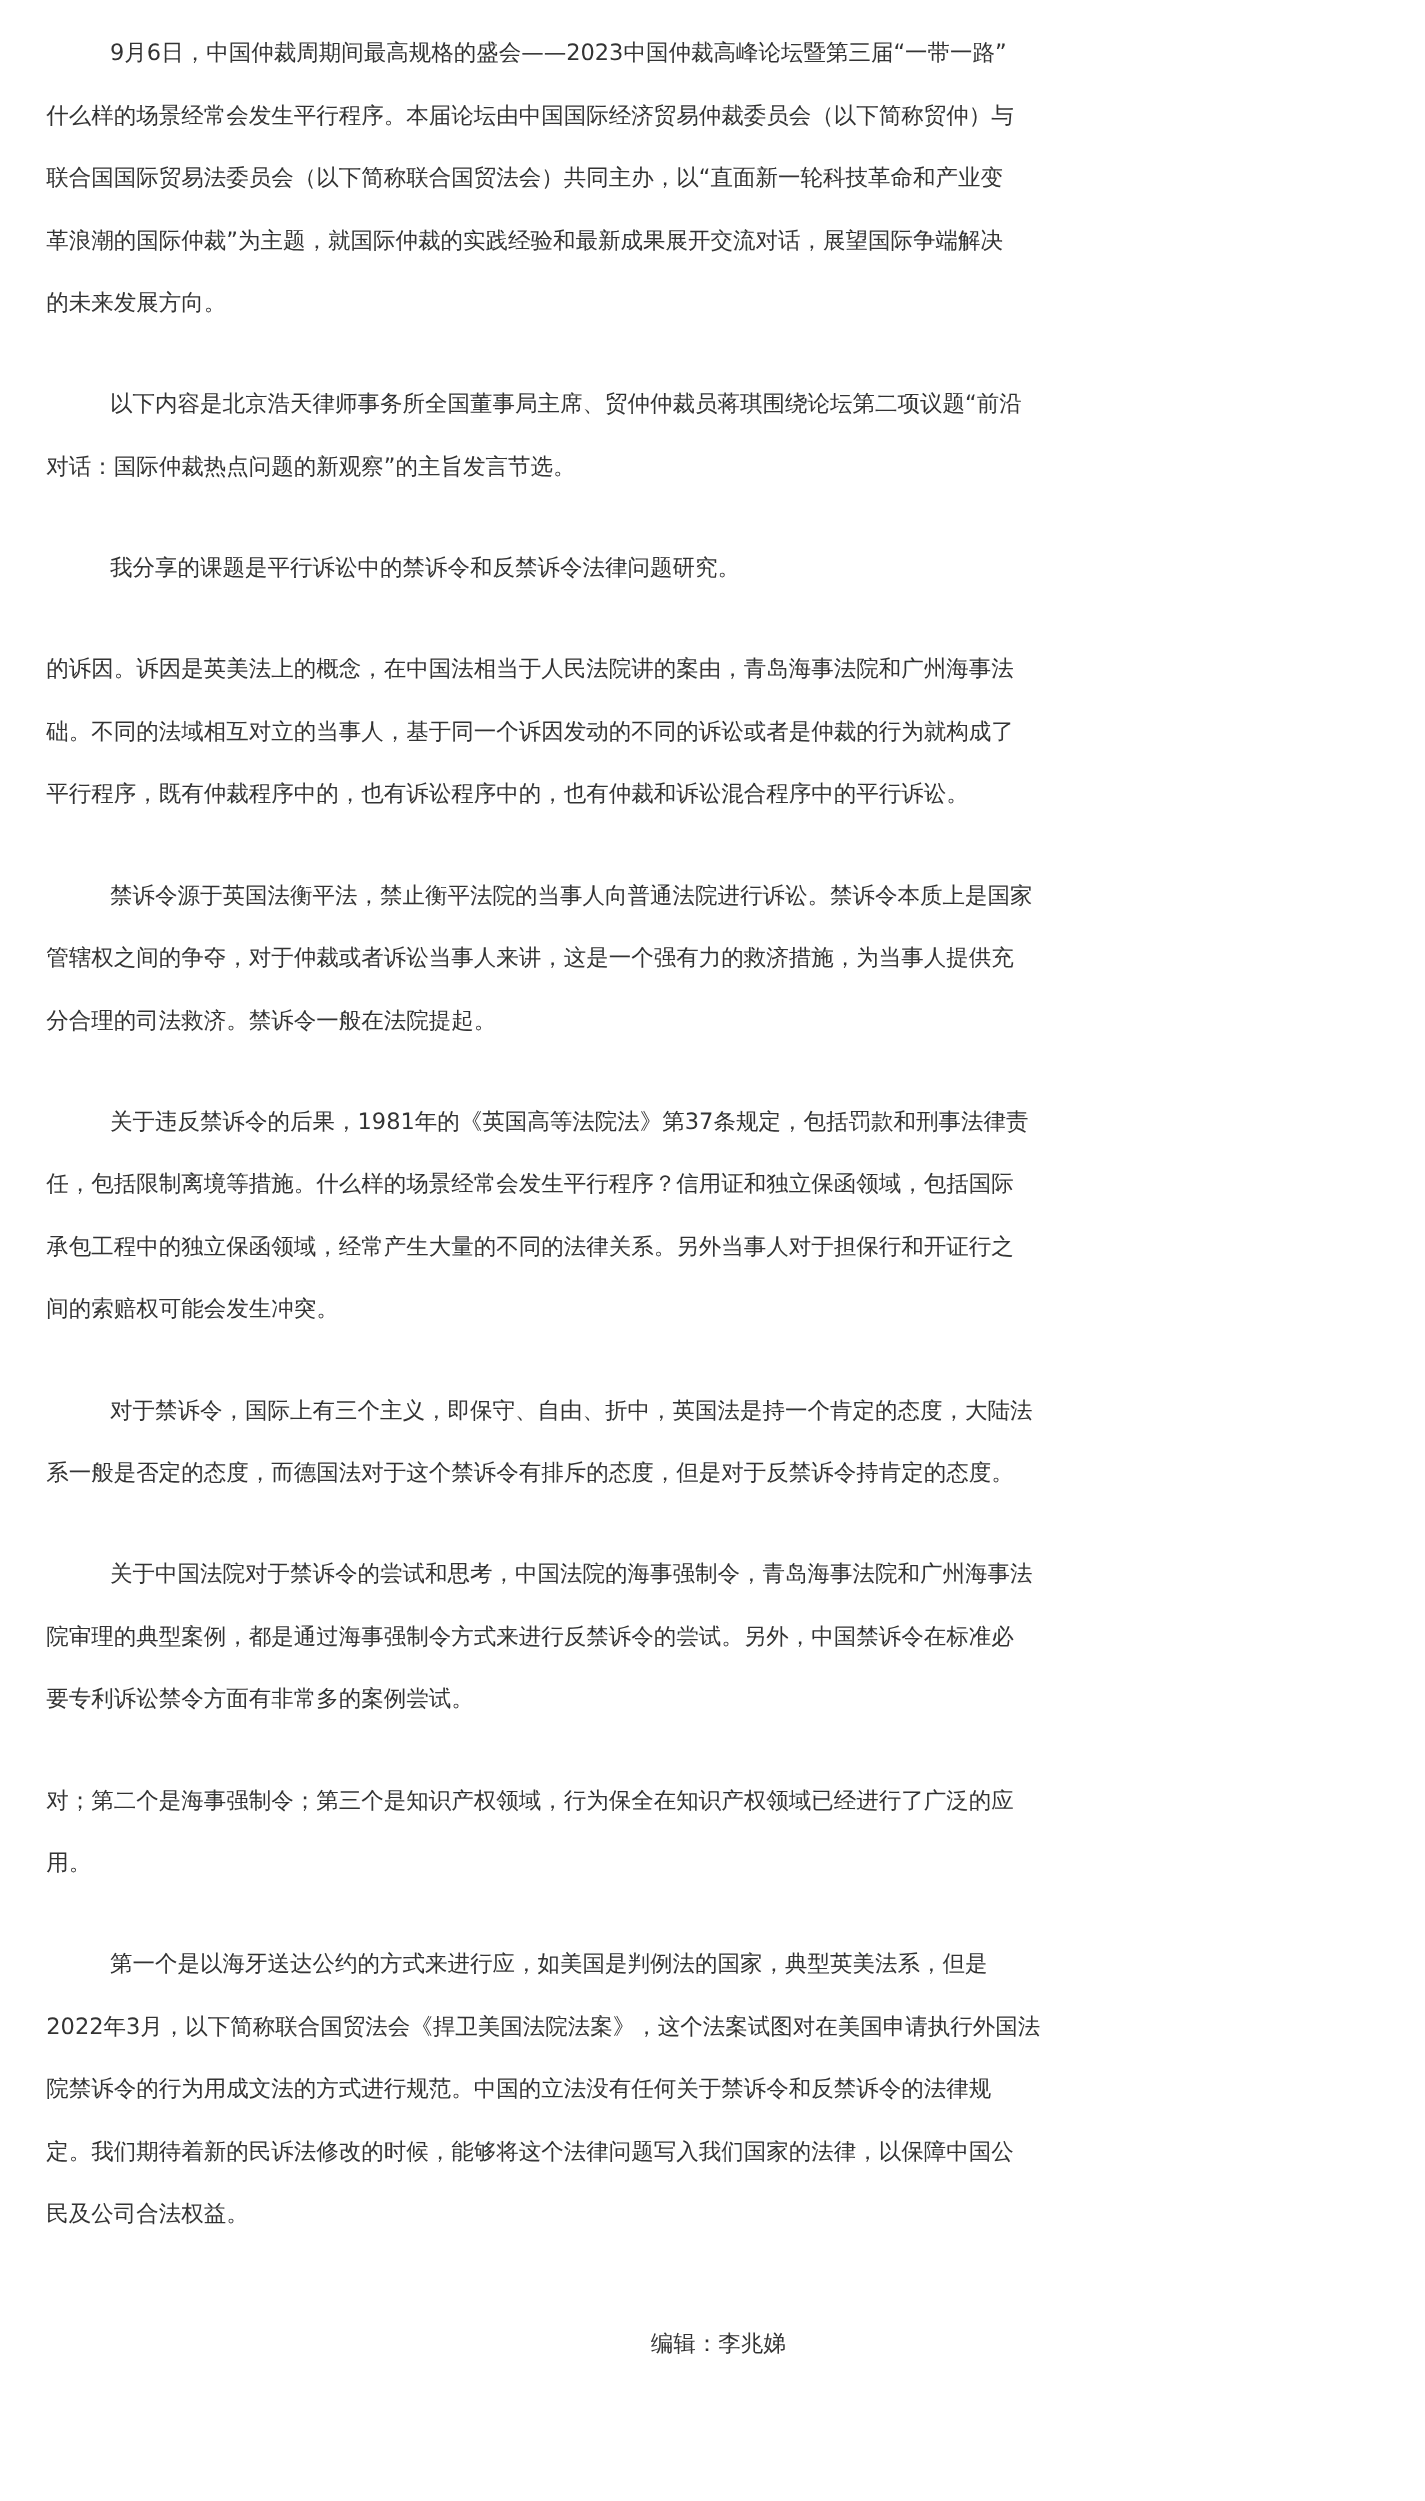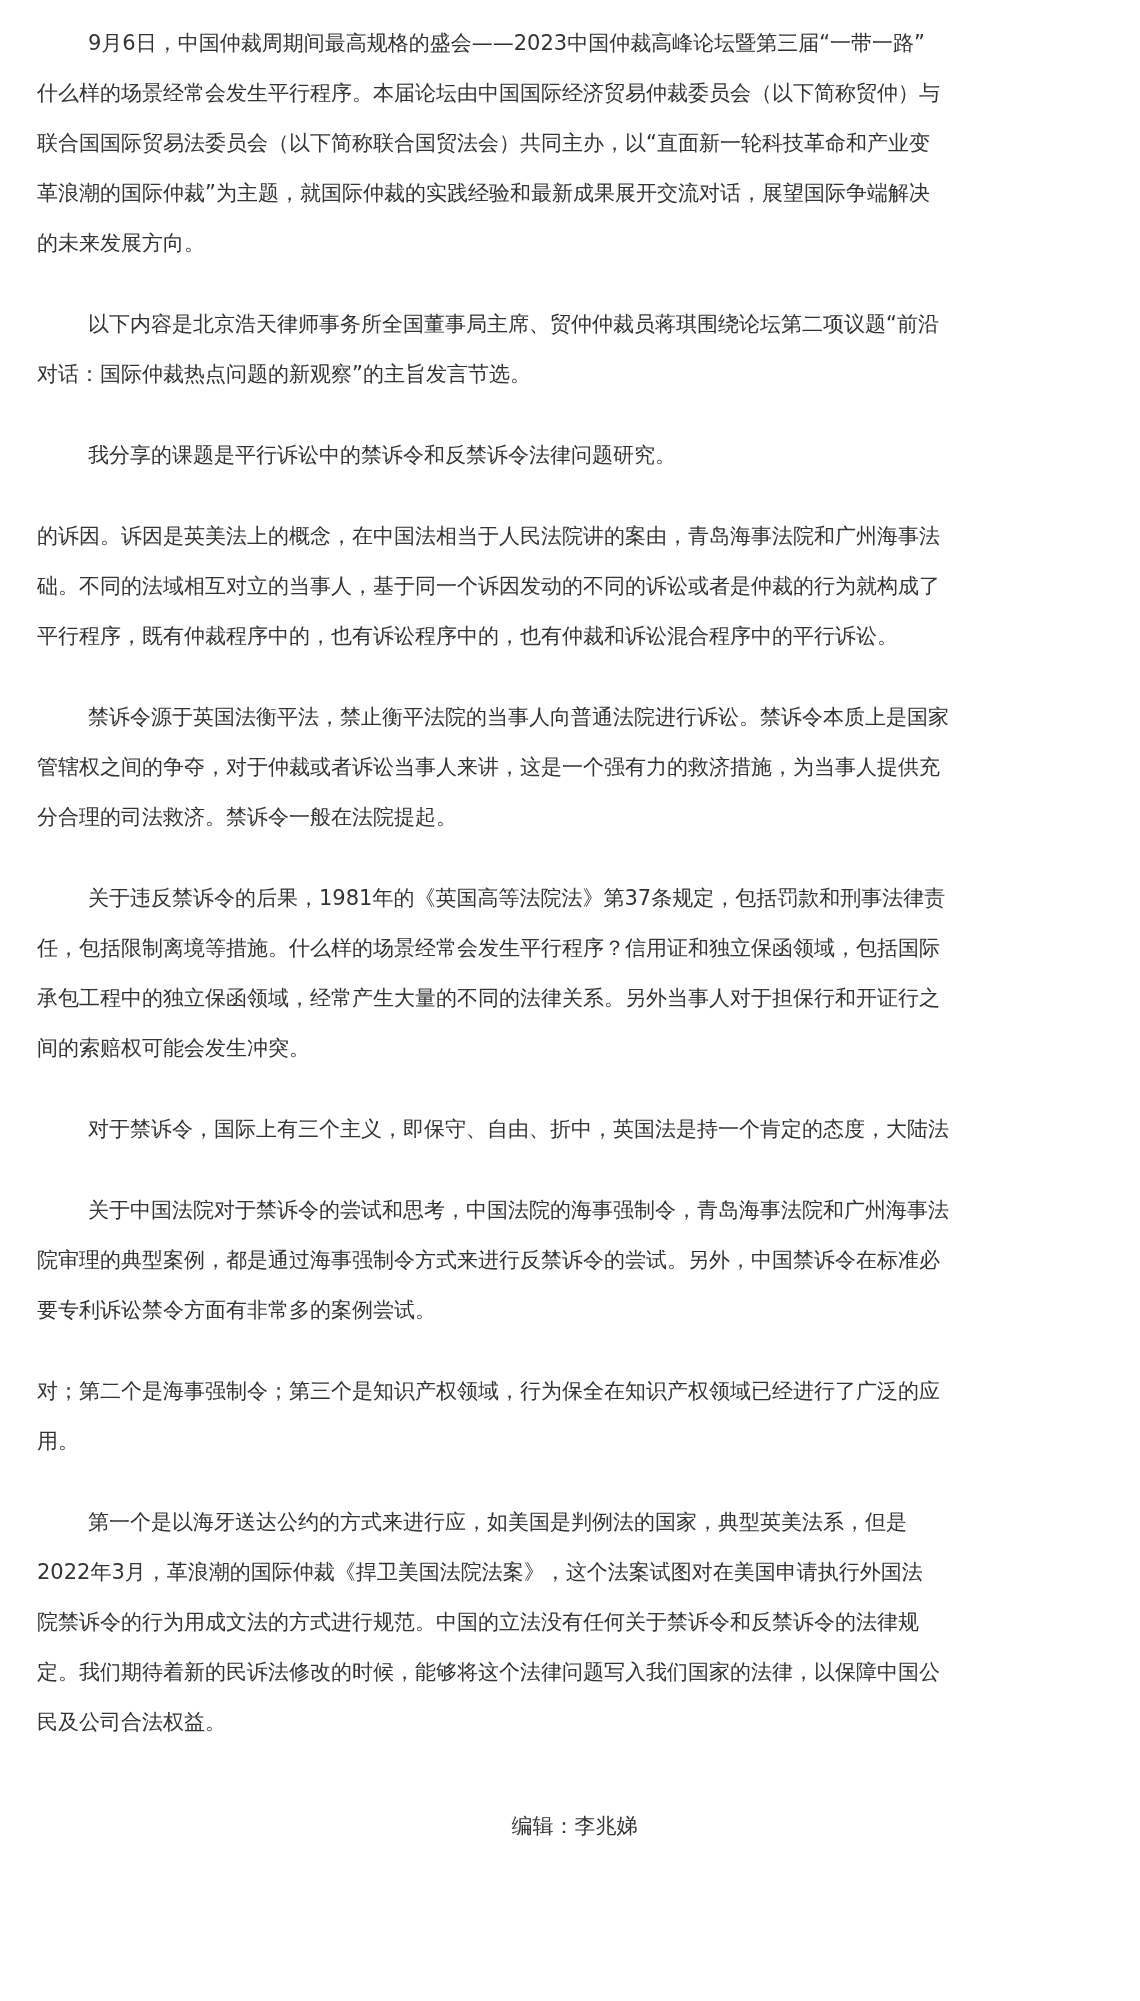--- a/index.html
+++ b/index.html
@@ -12,21 +12,21 @@
     height: 2001px;
     overflow: hidden;
     position: relative;
   }
   .article {
     position: absolute;
     left: 37px;
     top: 18px;
     width: 1075px;
     font-family: "DejaVu Sans", "Liberation Sans", sans-serif;
-    font-size: 21px;
+    font-size: 18px;
     color: #333333;
     line-height: 50px;
   }
   .para {
     margin: 0 0 31px 0;
   }
   .line {
     display: block;
     white-space: nowrap;
     height: 50px;
@@ -76,36 +76,37 @@
 
   <p class="para">
     <span class="line first">关于违反禁诉令的后果，1981年的《英国高等法院法》第37条规定，包括罚款和刑事法律责</span>
     <span class="line">任，包括限制离境等措施。什么样的场景经常会发生平行程序？信用证和独立保函领域，包括国际</span>
     <span class="line">承包工程中的独立保函领域，经常产生大量的不同的法律关系。另外当事人对于担保行和开证行之</span>
     <span class="line">间的索赔权可能会发生冲突。</span>
   </p>
 
   <p class="para">
     <span class="line first">对于禁诉令，国际上有三个主义，即保守、自由、折中，英国法是持一个肯定的态度，大陆法</span>
+    <span class="line">系一般是否定的态度，而德国法对于这个禁诉令有排斥的态度，但是对于反禁诉令持肯定的态度。</span>
   </p>
 
   <p class="para">
     <span class="line first">关于中国法院对于禁诉令的尝试和思考，中国法院的海事强制令，青岛海事法院和广州海事法</span>
     <span class="line">院审理的典型案例，都是通过海事强制令方式来进行反禁诉令的尝试。另外，中国禁诉令在标准必</span>
     <span class="line">要专利诉讼禁令方面有非常多的案例尝试。</span>
   </p>
 
   <p class="para">
     <span class="line">对；第二个是海事强制令；第三个是知识产权领域，行为保全在知识产权领域已经进行了广泛的应</span>
     <span class="line">用。</span>
   </p>
 
   <p class="para">
     <span class="line first">第一个是以海牙送达公约的方式来进行应，如美国是判例法的国家，典型英美法系，但是</span>
-    <span class="line">2022年3月，革浪潮的国际仲裁《捍卫美国法院法案》，这个法案试图对在美国申请执行外国法</span>
+    <span class="line">2022年3月，以下简称联合国贸法会《捍卫美国法院法案》，这个法案试图对在美国申请执行外国法</span>
     <span class="line">院禁诉令的行为用成文法的方式进行规范。中国的立法没有任何关于禁诉令和反禁诉令的法律规</span>
     <span class="line">定。我们期待着新的民诉法修改的时候，能够将这个法律问题写入我们国家的法律，以保障中国公</span>
     <span class="line">民及公司合法权益。</span>
   </p>
 
   <div class="editor">编辑：李兆娣</div>
 
 </div>
 
 </body></html>

